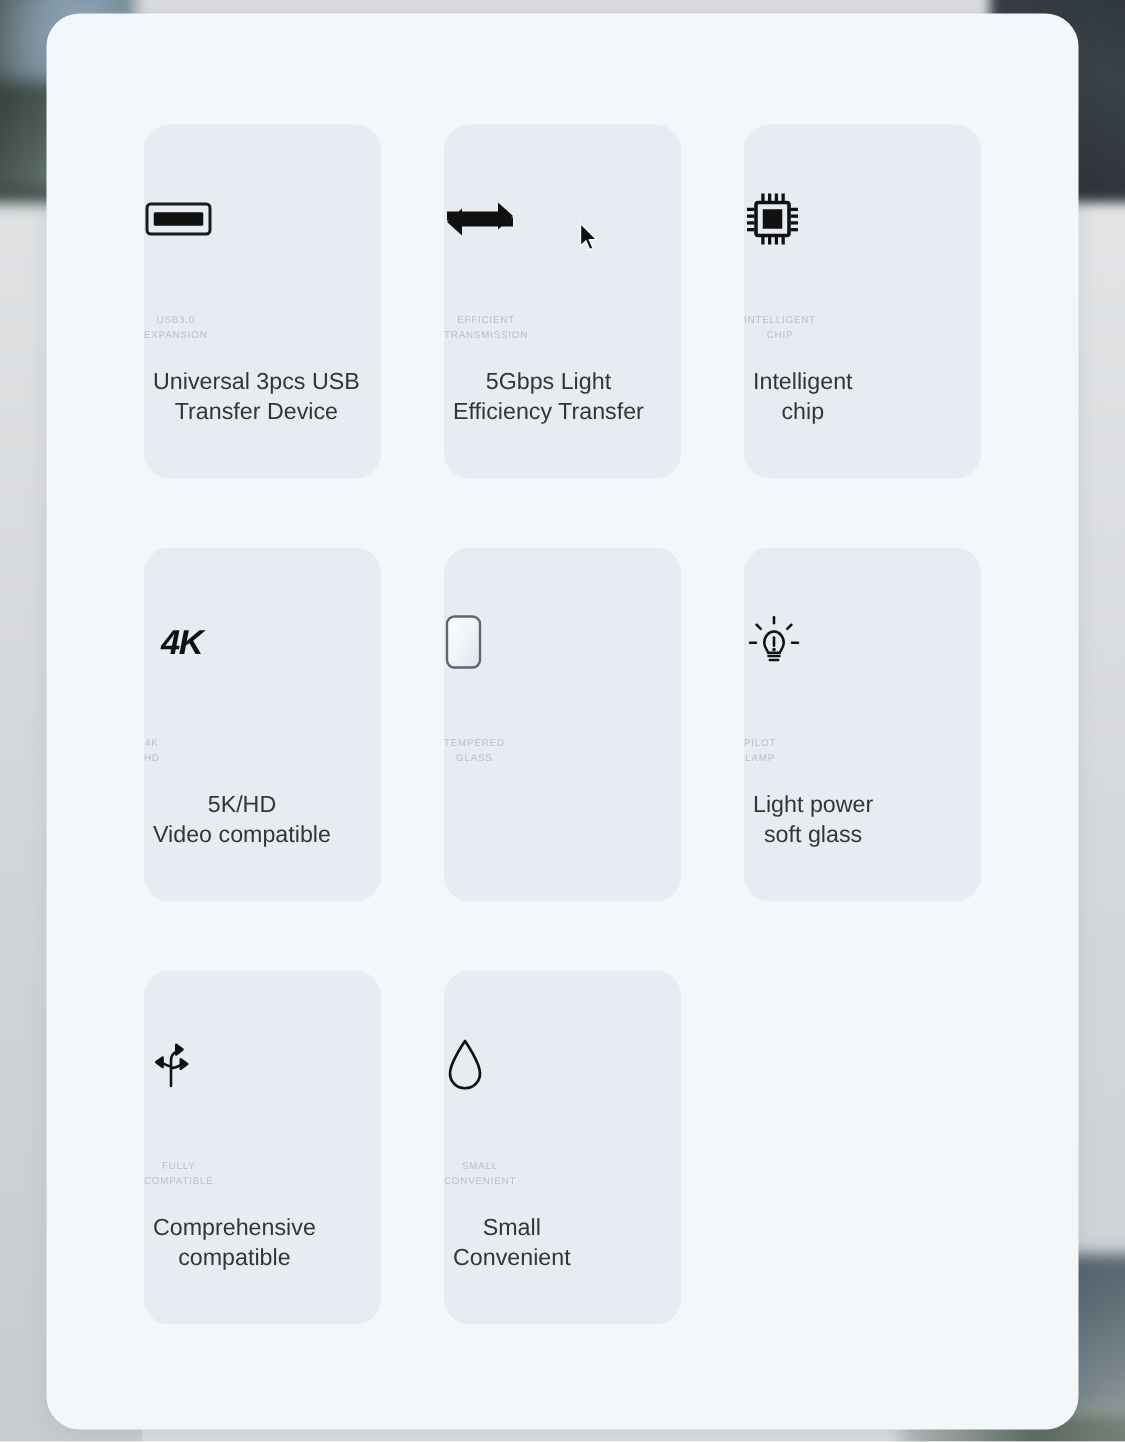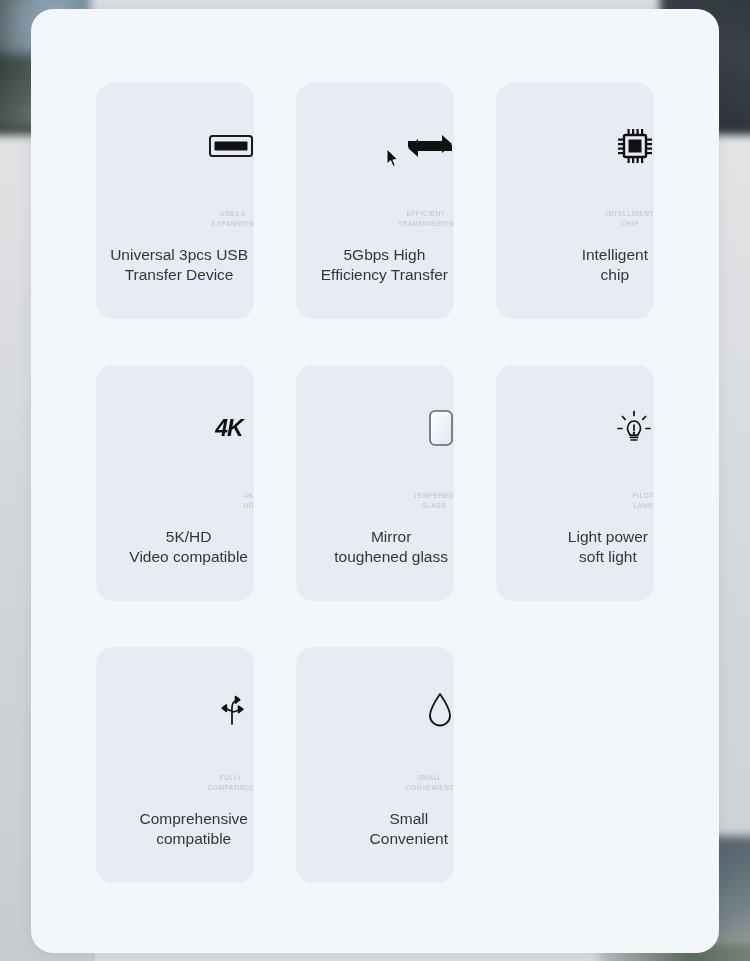--- a/index.html
+++ b/index.html
@@ -104,21 +104,21 @@
     padding-top: 4px;
   }
 
   .card {
     width: 158px;
     height: 236px;
     background: #e7ecf3;
     border-radius: 17px;
     display: flex;
     flex-direction: column;
-    align-items: flex-end;
+    align-items: flex-start;
   }
 
   .icon-wrap {
     height: 126px;
     display: flex;
     align-items: center;
     justify-content: center;
   }
   .icon-wrap svg { display: block; }
 
@@ -190,21 +190,21 @@
             <svg width="48" height="32" viewBox="0 0 48 32">
       <path d="M2 11 h34 v-6 l10 9 -10 9 v-6 H2 Z" fill="#111"></path>
       <path d="M46 26 h-34 v6 l-10 -9 10 -9 v6 h34 Z" fill="#111" transform="translate(0,-5)"></path>
     </svg>
           </div>
           <div class="sub">
             <span>EFFICIENT</span>
             <span>TRANSMISSION</span>
           </div>
           <div class="title">
-            <span>5Gbps High</span>
+            <span>5Gbps Light</span>
             <span>Efficiency Transfer</span>
           </div>
         </div>
         <div class="card">
           <div class="icon-wrap">
             <svg width="38" height="38" viewBox="0 0 38 38">
       <rect x="8" y="8" width="22" height="22" rx="1.5" fill="none" stroke="#111" stroke-width="2.4"></rect>
       <rect x="12.5" y="12.5" width="13" height="13" fill="#111"></rect>
       <g fill="#111">
         <rect x="11.5" y="2" width="2.2" height="5"></rect>
@@ -260,24 +260,20 @@
           <stop offset="100%" stop-color="#dde4ec"></stop>
         </linearGradient>
       </defs>
       <rect x="2" y="2" width="22" height="34" rx="5" fill="url(#gl)" stroke="#5e6670" stroke-width="1.6"></rect>
     </svg>
           </div>
           <div class="sub">
             <span>TEMPERED</span>
             <span>GLASS</span>
           </div>
-          <div class="title">
-            <span>Mirror</span>
-            <span>toughened glass</span>
-          </div>
         </div>
         <div class="card">
           <div class="icon-wrap">
             <svg width="40" height="40" viewBox="0 0 40 40">
       <g fill="none" stroke="#111" stroke-width="1.7" stroke-linecap="round">
         <path d="M13.5 20.5 a6.5 7.5 0 1 1 13 0 c0 3.2 -2 4.6 -2.6 6.6 h-7.8 c-0.6 -2 -2.6 -3.4 -2.6 -6.6 Z"></path>
         <path d="M16.3 29.3 h7.4"></path>
         <path d="M17.2 32 h5.6"></path>
         <path d="M20 7.5 V3.5"></path>
         <path d="M11.2 11.3 L8.4 8.5"></path>
@@ -288,21 +284,21 @@
       </g>
       <circle cx="20" cy="25" r="1.2" fill="#111"></circle>
     </svg>
           </div>
           <div class="sub">
             <span>PILOT</span>
             <span>LAMP</span>
           </div>
           <div class="title">
             <span>Light power</span>
-            <span>soft light</span>
+            <span>soft glass</span>
           </div>
         </div>
         <div class="card">
           <div class="icon-wrap">
             <svg width="40" height="40" viewBox="0 0 40 40">
       <g fill="none" stroke="#111" stroke-width="1.7" stroke-linejoin="round" stroke-linecap="round">
         <path d="M18 34 V17 c0 -4 3 -6.5 7 -7"></path>
         <path d="M21.5 6.5 l4.2 3.2 -4.2 3.3 Z" fill="#111"></path>
         <path d="M18 22 c3.5 0 5.5 -1.5 8 -2.8"></path>
         <path d="M24.5 16.2 l4.3 3.1 -4.3 3.2 Z" fill="#111"></path>

